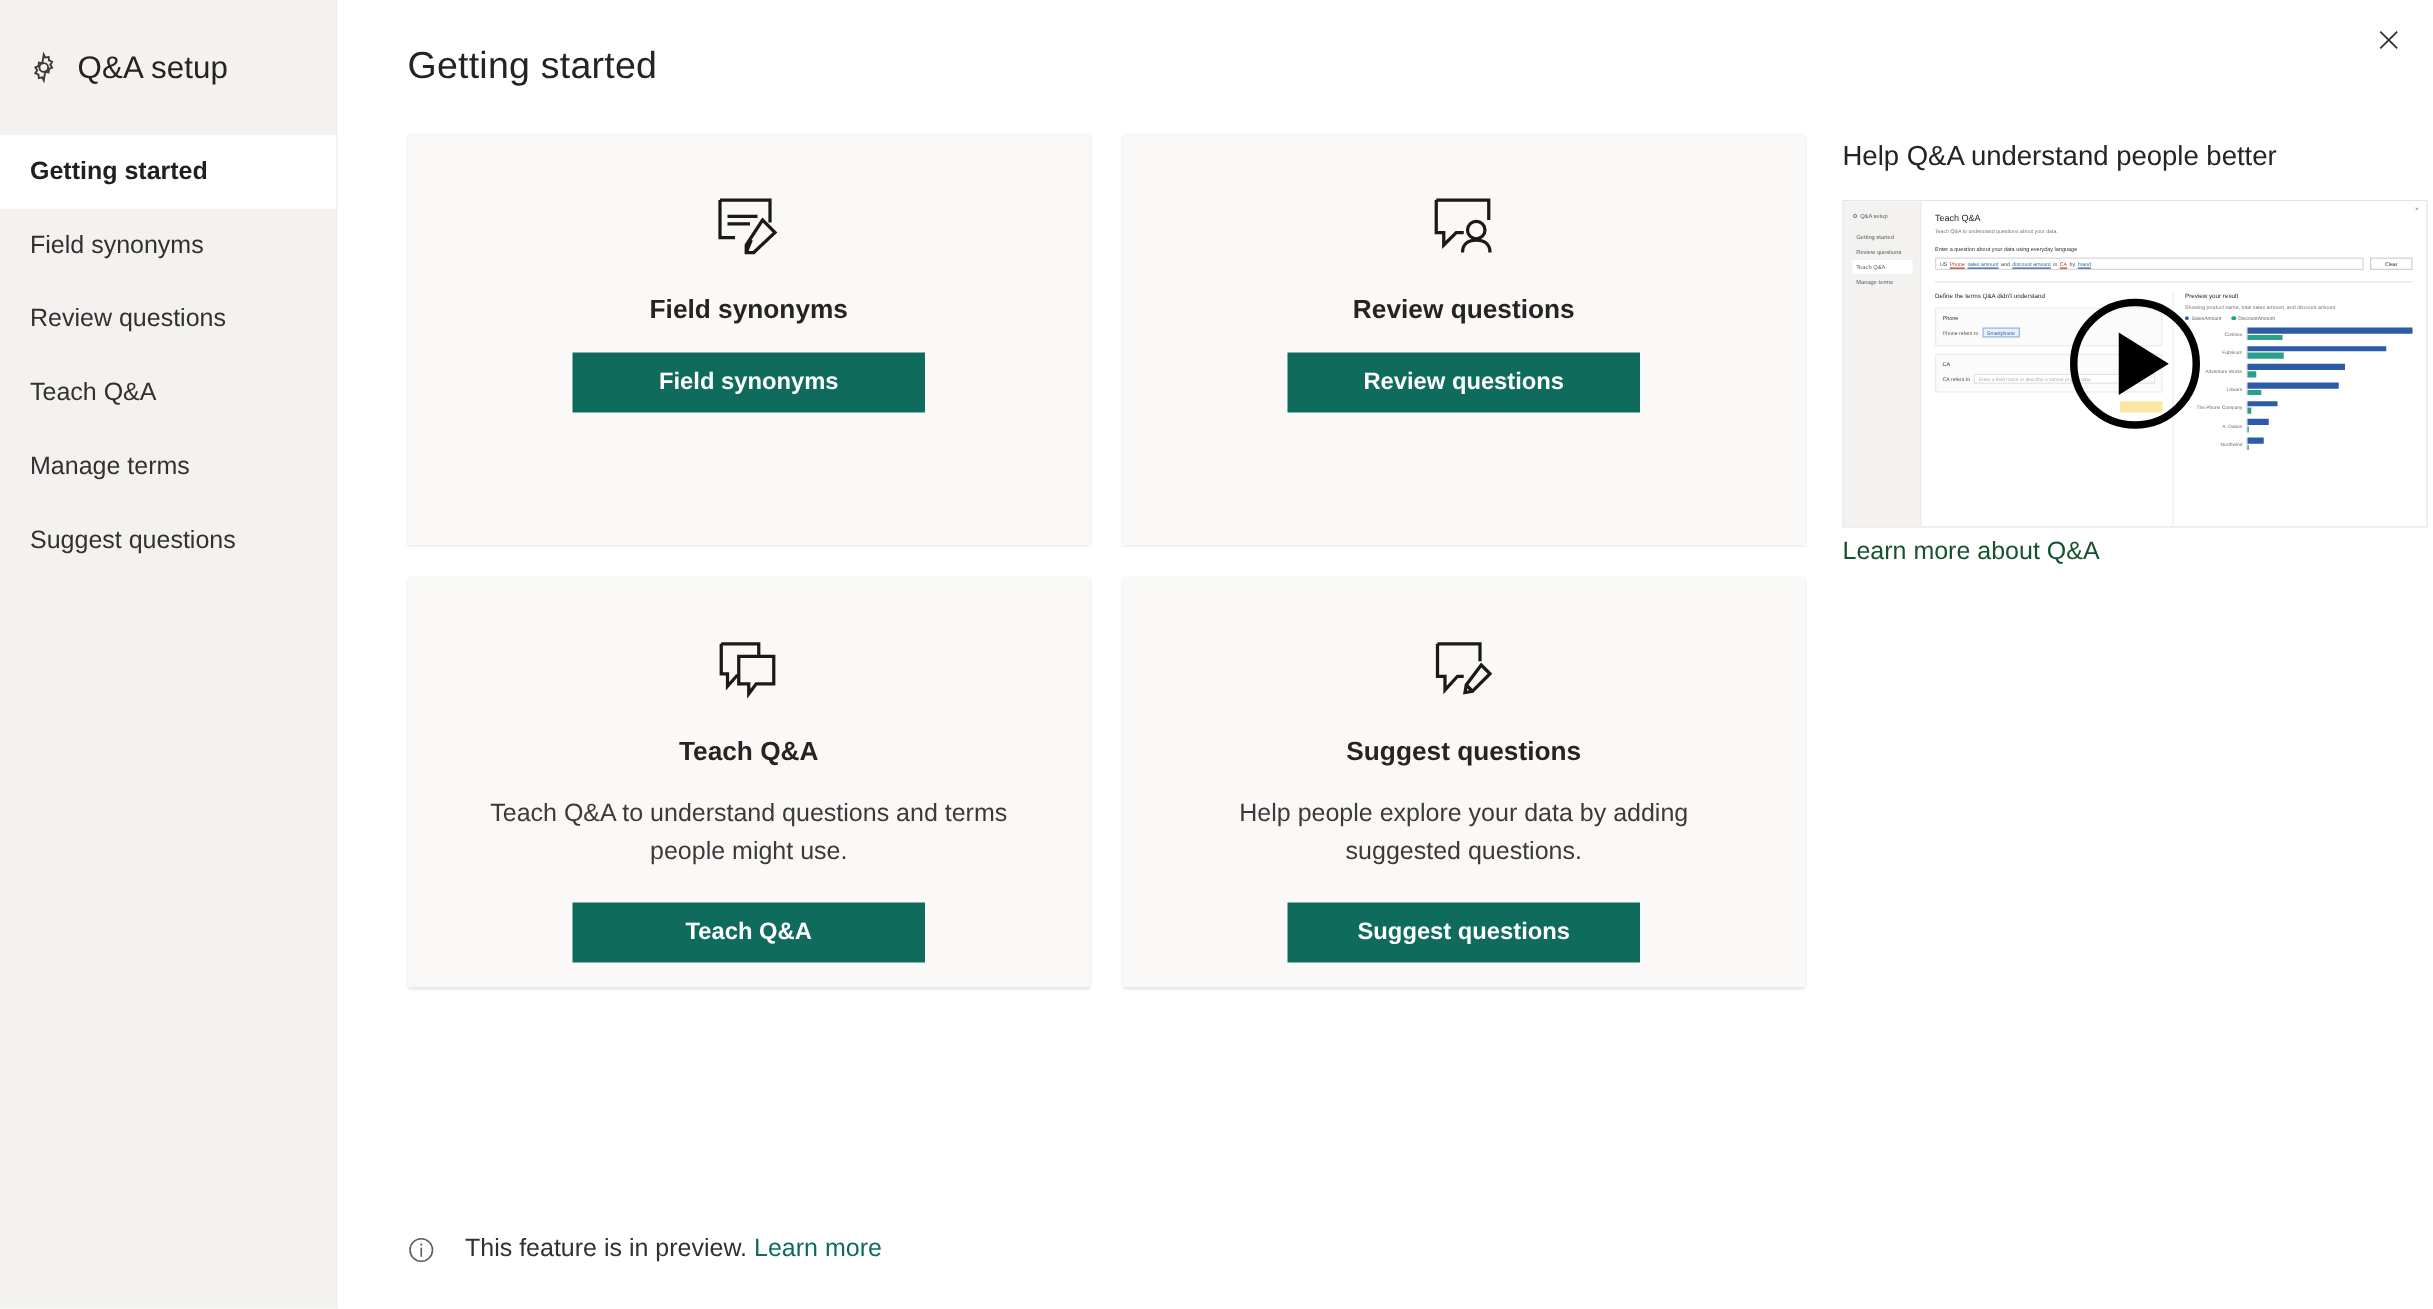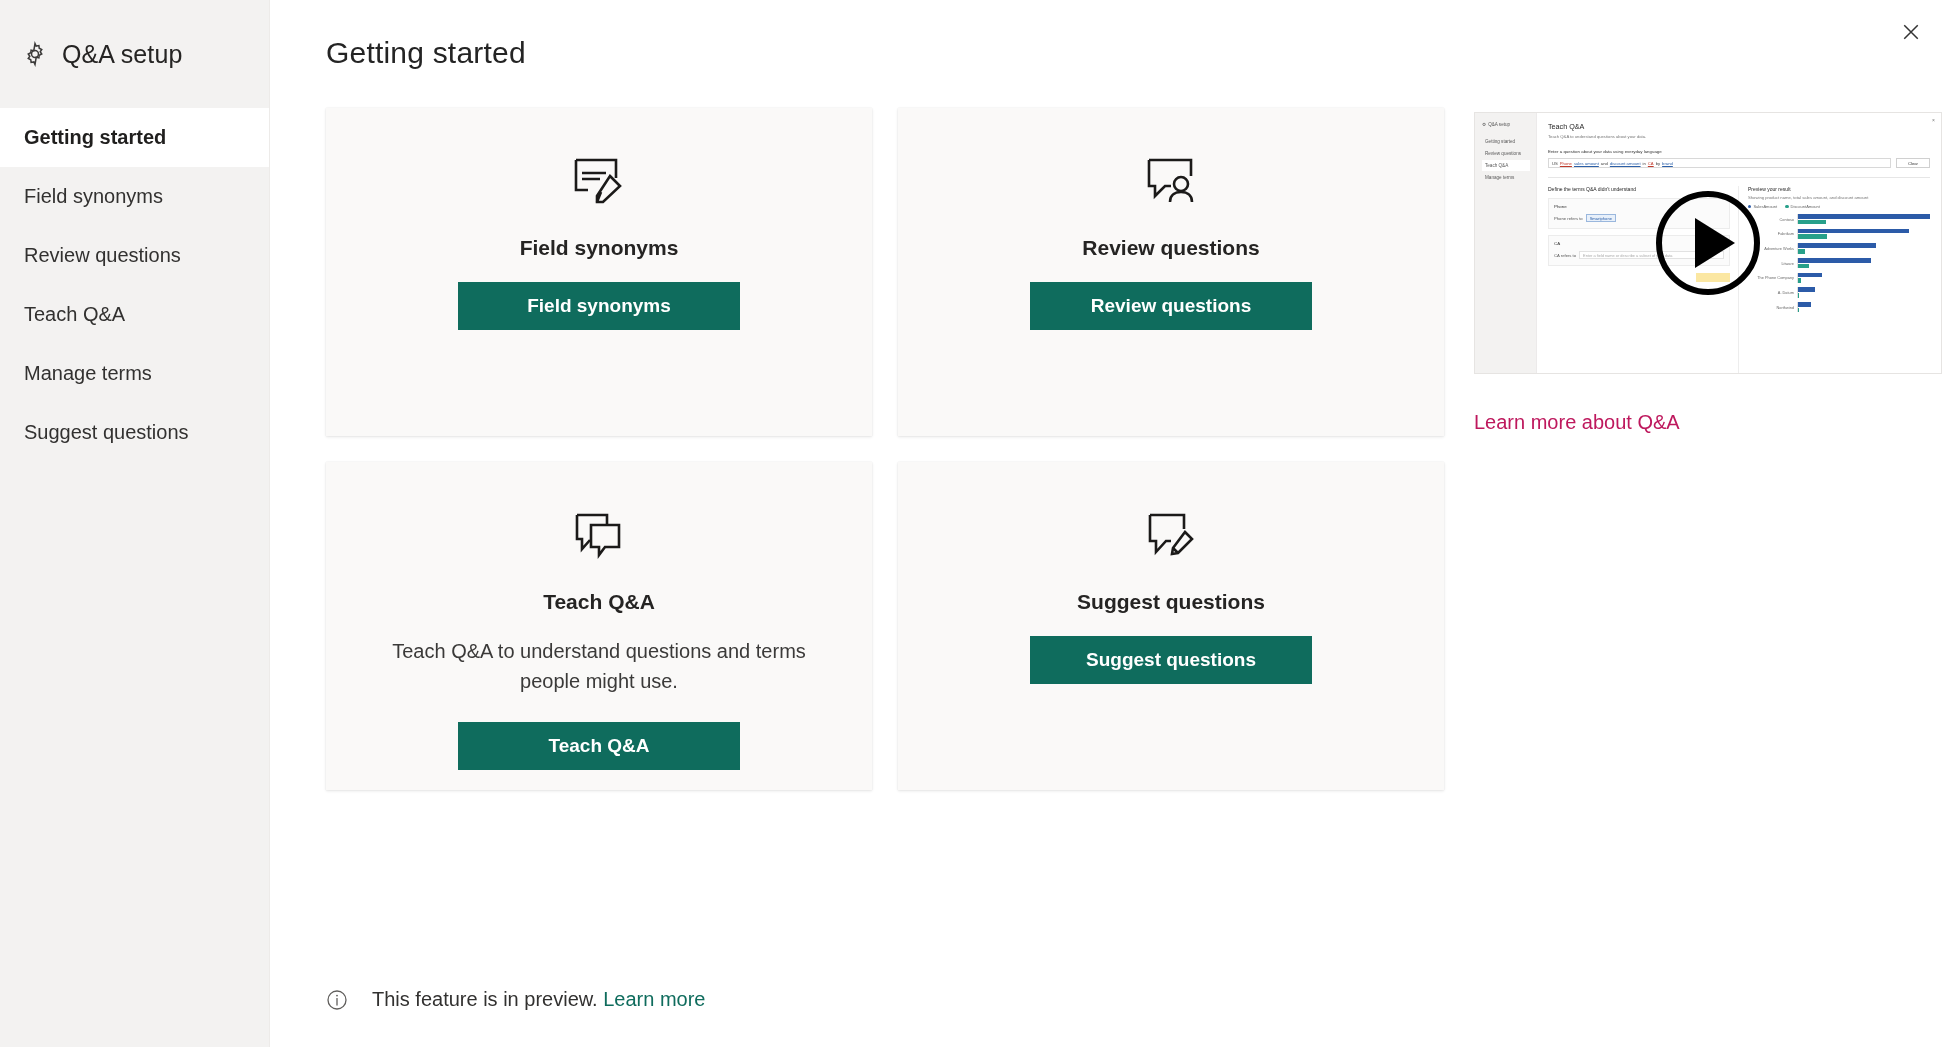--- a/index.html
+++ b/index.html
@@ -142,22 +142,22 @@
     display: flex; align-items: center; justify-content: center;
   }
   .play:after {
     content:""; display:block;
     border-left: 40px solid #000;
     border-top: 25px solid transparent;
     border-bottom: 25px solid transparent;
     margin-left: 14px;
   }
   .learn-link {
-    display: inline-block; margin-top: 37px;
-    font-size: 20px; color: #be185d; cursor: pointer; text-decoration: none;
+    display: inline-block; margin-top: 8px;
+    font-size: 20px; color: #14532d; cursor: pointer; text-decoration: none;
   }
 
   
   .footer {
     position: absolute; left: 56px; bottom: 36px;
     display: flex; align-items: center; gap: 14px;
   }
   .info-icon { width: 22px; height: 22px; display:block; }
   .footer-text { font-size: 20px; color: #323130; margin-left: 10px; }
   .footer-link { color: #0f6c5d; cursor: pointer; }
@@ -258,25 +258,27 @@
         <div class="card">
           <div class="card-icon">
             <svg width="52" height="48" viewBox="0 0 52 48" fill="none" stroke="#1b1a19" stroke-width="2.6">
               <path d="M5 4 H39 V18"></path>
               <path d="M5 4 V30 H11 L11 41 L21 30 H26"></path>
               <path d="M40 21 L47 28 L33 42 L27 43 L28 37 Z"></path>
               <path d="M28 37 L33 42"></path>
             </svg>
           </div>
           <div class="card-title">Suggest questions</div>
+          <div class="card-desc">Help people explore your data by adding suggested questions.</div>
           <button class="card-btn">Suggest questions</button>
         </div>
       </div>
 
       <div class="help">
+        <div class="help-title">Help Q&amp;A understand people better</div>
 
         <div class="video">
           <div class="thumb">
             <div class="thumb-side">
               <div class="t-brand">
                 <span>⚙</span>
                 <span>Q&amp;A setup</span>
               </div>
               <div class="t-navi">Getting started</div>
               <div class="t-navi">Review questions</div>

